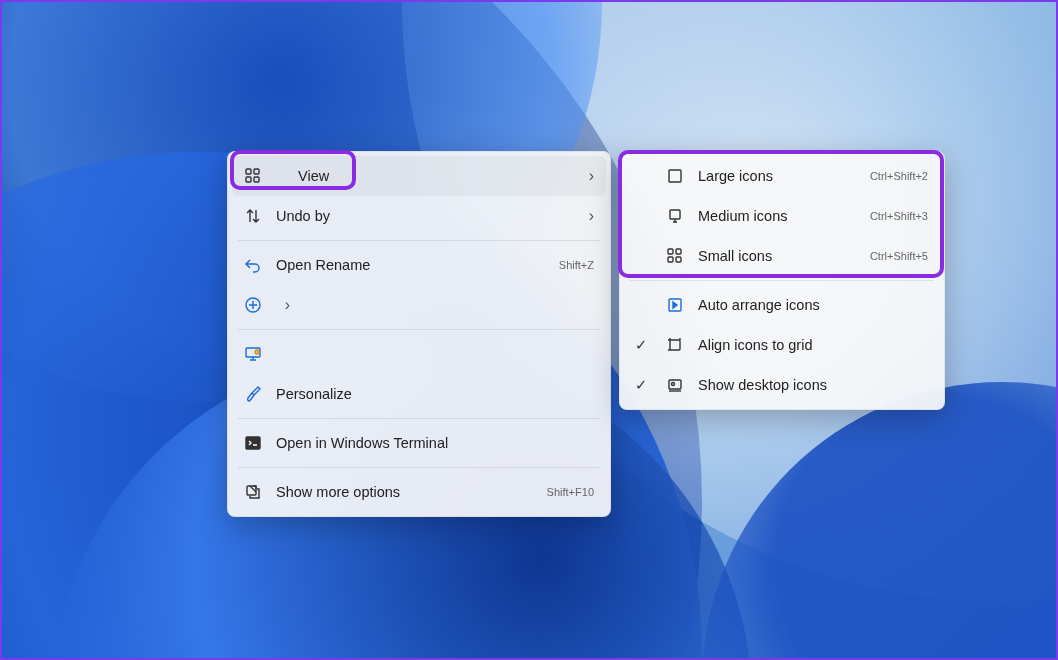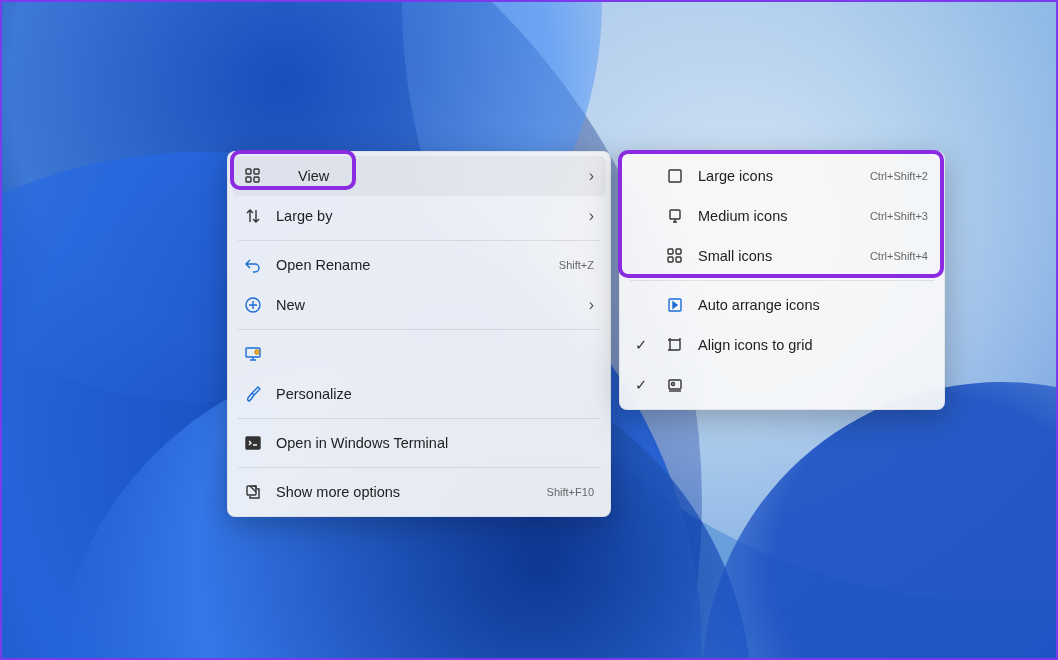--- a/index.html
+++ b/index.html
@@ -96,41 +96,40 @@
     </span>
     <span class="label">View</span>
     <span class="chev">›</span>
   </div>
   <div class="item">
     <span class="icon">
       <svg viewBox="0 0 18 18">
           <path d="M6 3v12M3 6l3-3 3 3M12 15V3M9 12l3 3 3-3"></path>
         </svg>
     </span>
-    <span class="label">Large by</span>
+    <span class="label">Undo by</span>
     <span class="chev">›</span>
   </div>
   <div class="sep"></div>
   <div class="item">
     <span class="icon" style="color:#1b6dd6">
       <svg viewBox="0 0 18 18">
           <path d="M6 4 2 8l4 4M2 8h9a4 4 0 0 1 0 8h-2"></path>
         </svg>
     </span>
     <span class="label">Open Rename</span>
     <span class="accel">Shift+Z</span>
   </div>
   <div class="item">
     <span class="icon" style="color:#1b6dd6">
       <svg viewBox="0 0 18 18">
           <circle cx="9" cy="9" r="7"></circle>
           <path d="M9 5v8M5 9h8"></path>
         </svg>
     </span>
-    <span class="label">New</span>
     <span class="chev">›</span>
   </div>
   <div class="sep"></div>
   <div class="item">
     <span class="icon" style="color:#1b6dd6">
       <svg viewBox="0 0 18 18">
           <rect x="2" y="3" width="14" height="9" rx="1"></rect>
           <path d="M6 15h6M9 12v3"></path>
           <circle cx="13" cy="7" r="2" fill="#f6b73c" stroke="#d4941f"></circle>
         </svg>
@@ -193,21 +192,21 @@
     <span class="checkcol"></span>
     <span class="icon">
       <svg viewBox="0 0 18 18">
           <rect x="2" y="2" width="5" height="5" rx="1"></rect>
           <rect x="10" y="2" width="5" height="5" rx="1"></rect>
           <rect x="2" y="10" width="5" height="5" rx="1"></rect>
           <rect x="10" y="10" width="5" height="5" rx="1"></rect>
         </svg>
     </span>
     <span class="label">Small icons</span>
-    <span class="accel">Ctrl+Shift+4</span>
+    <span class="accel">Ctrl+Shift+5</span>
   </div>
   <div class="sep"></div>
   <div class="item">
     <span class="checkcol"></span>
     <span class="icon" style="color:#1b6dd6">
       <svg viewBox="0 0 18 18">
           <rect x="3" y="3" width="12" height="12" rx="1"></rect>
           <path d="M7 6l4 3-4 3z" fill="#1b6dd6"></path>
         </svg>
     </span>
@@ -225,17 +224,18 @@
   </div>
   <div class="item">
     <span class="checkcol">✓</span>
     <span class="icon">
       <svg viewBox="0 0 18 18">
           <rect x="3" y="4" width="12" height="9" rx="1"></rect>
           <path d="M3 15h12"></path>
           <circle cx="7" cy="8" r="1.5"></circle>
         </svg>
     </span>
+    <span class="label">Show desktop icons</span>
   </div>
 </div>
 
 <div class="annot a1"></div>
 <div class="annot a2"></div>
 
 </body></html>

